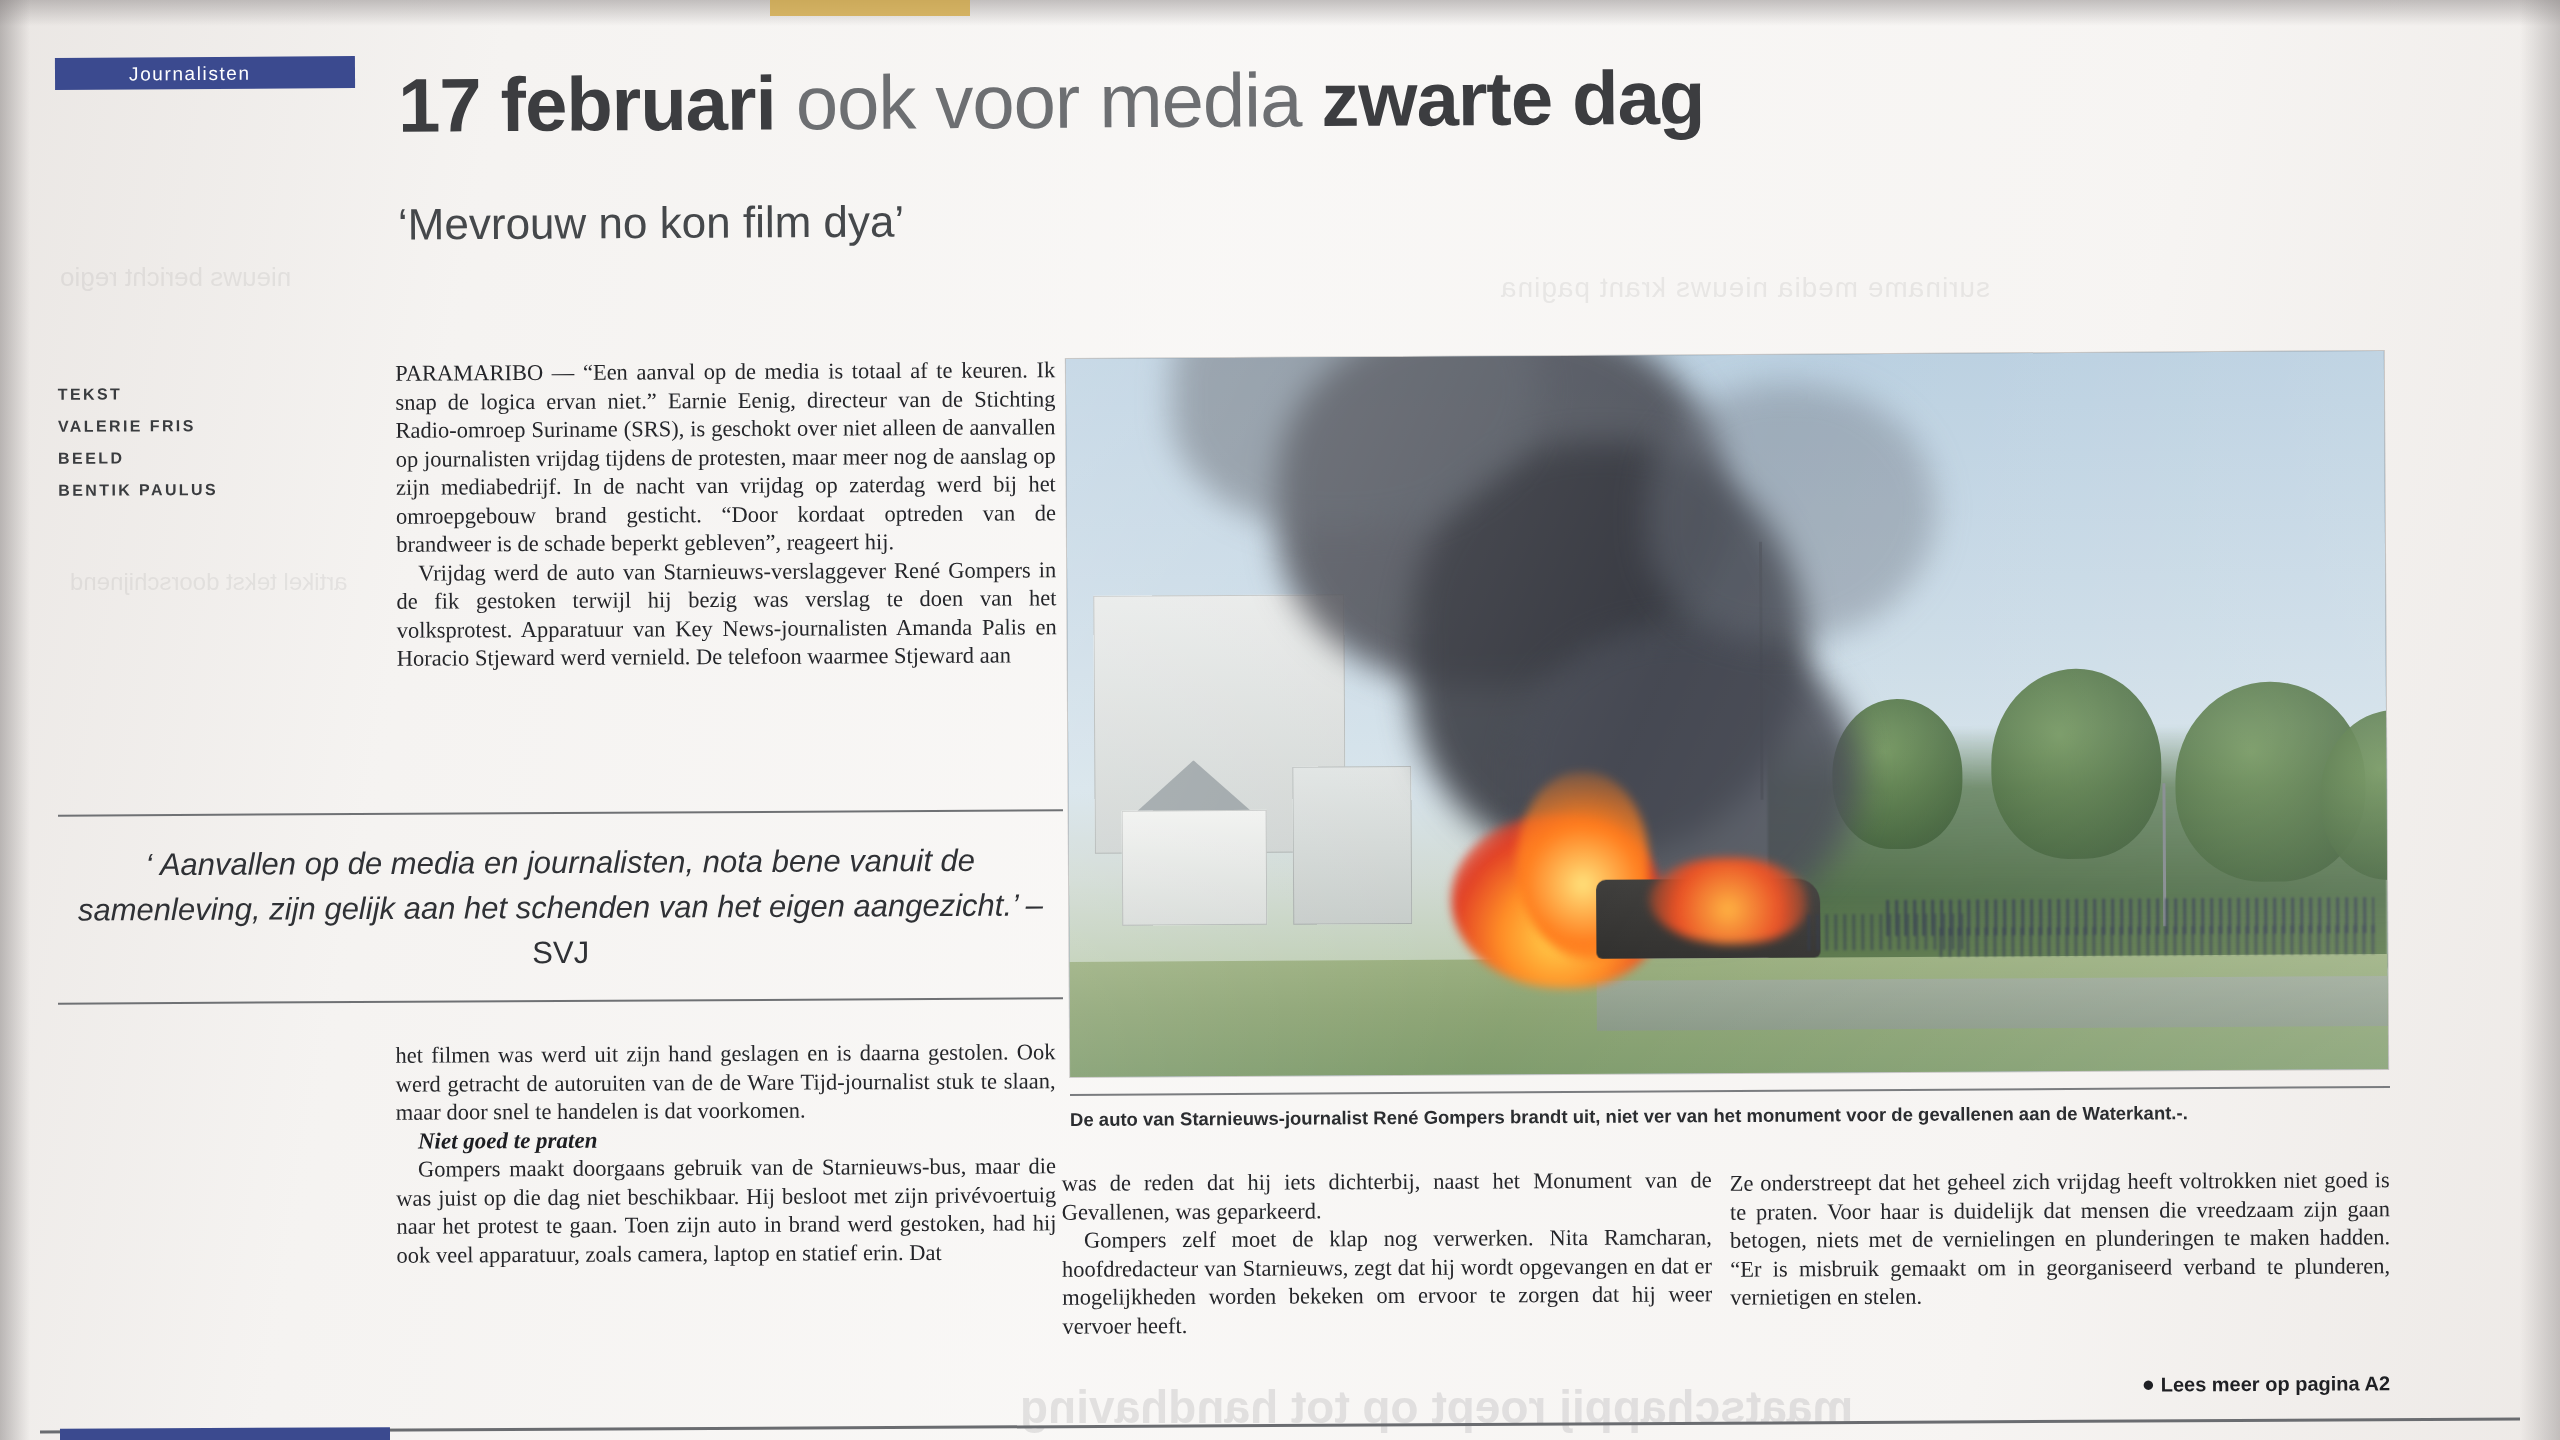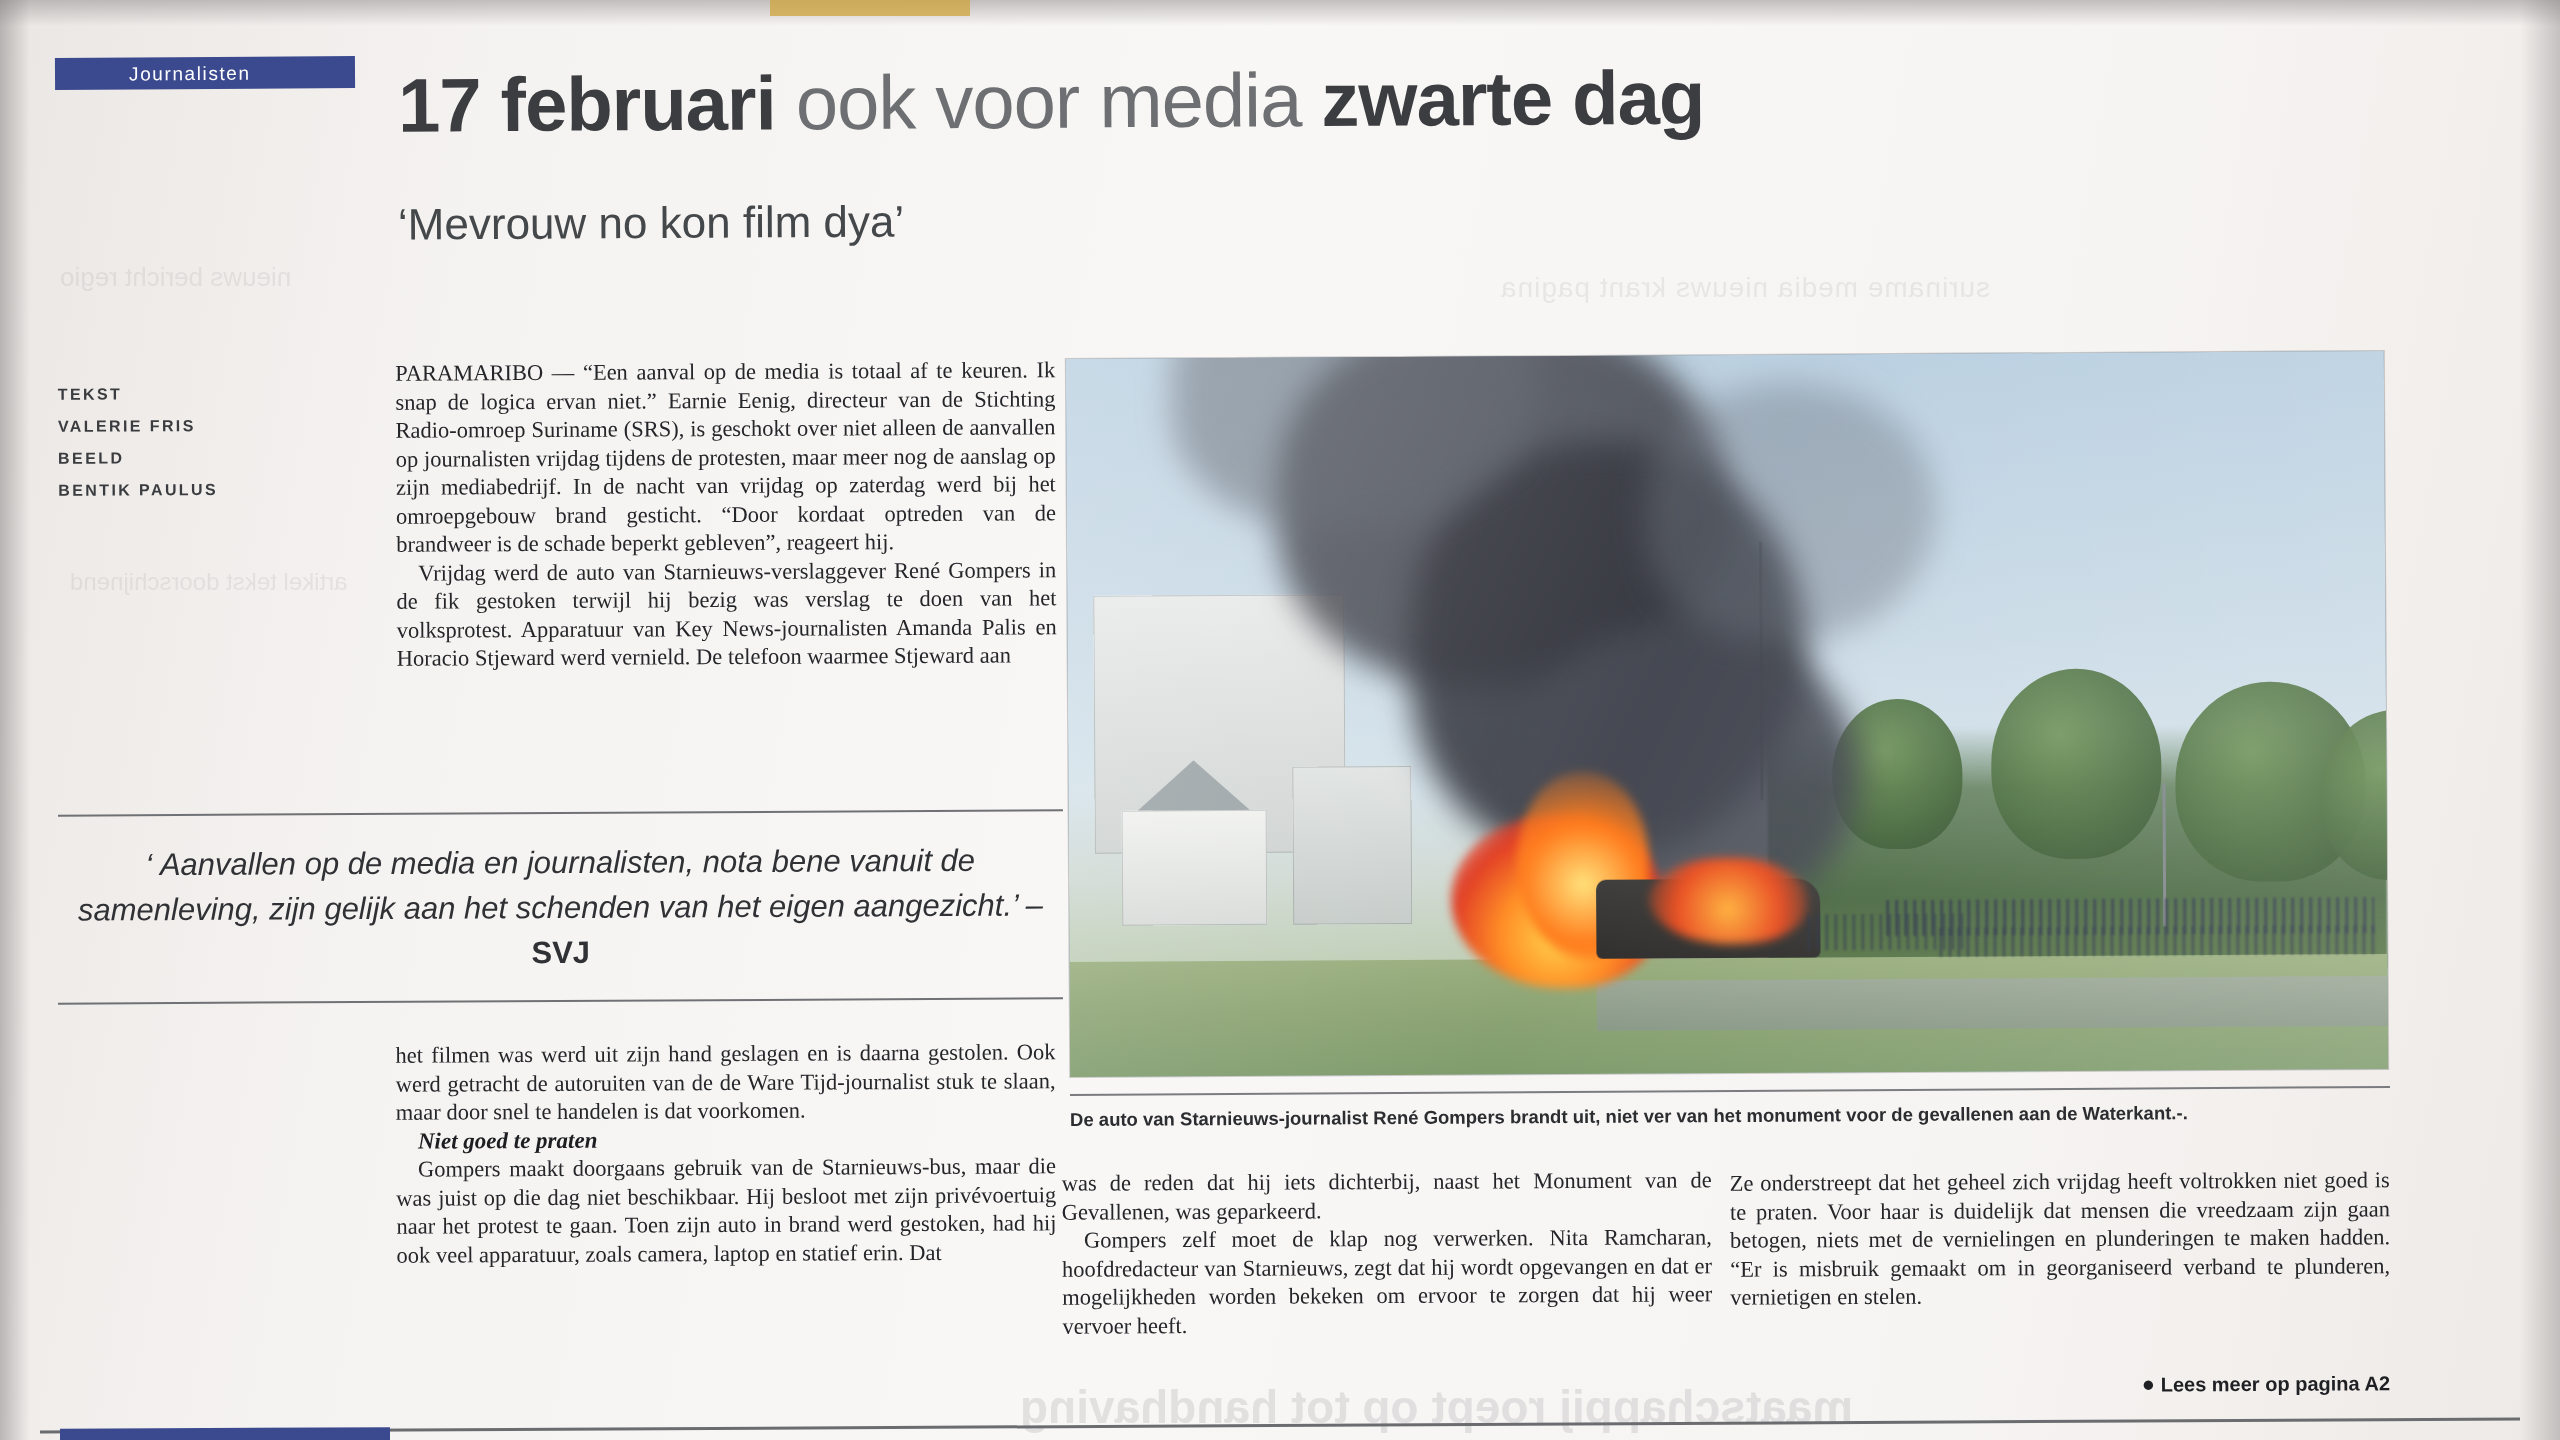--- a/index.html
+++ b/index.html
@@ -158,21 +158,21 @@
     top: 840px; left: 58px;
     width: 1005px;
     font-family: "Liberation Sans", sans-serif;
     font-style: italic;
     font-size: 31px;
     line-height: 45px;
     color: #2f3135;
     text-align: center;
     transform: rotate(-0.3deg);
   }
-  .pullquote b { font-style: normal; font-weight: bold; }
+  .pullquote b { font-style: normal; font-weight: normal; }
   .pq-rule-top, .pq-rule-bottom {
     position: absolute; left: 58px; width: 1005px; height: 2px;
     background: #6f7174; transform: rotate(-0.3deg);
   }
   .pq-rule-top { top: 812px; }
   .pq-rule-bottom { top: 1000px; }
 
   
   .photo {
     position: absolute;

